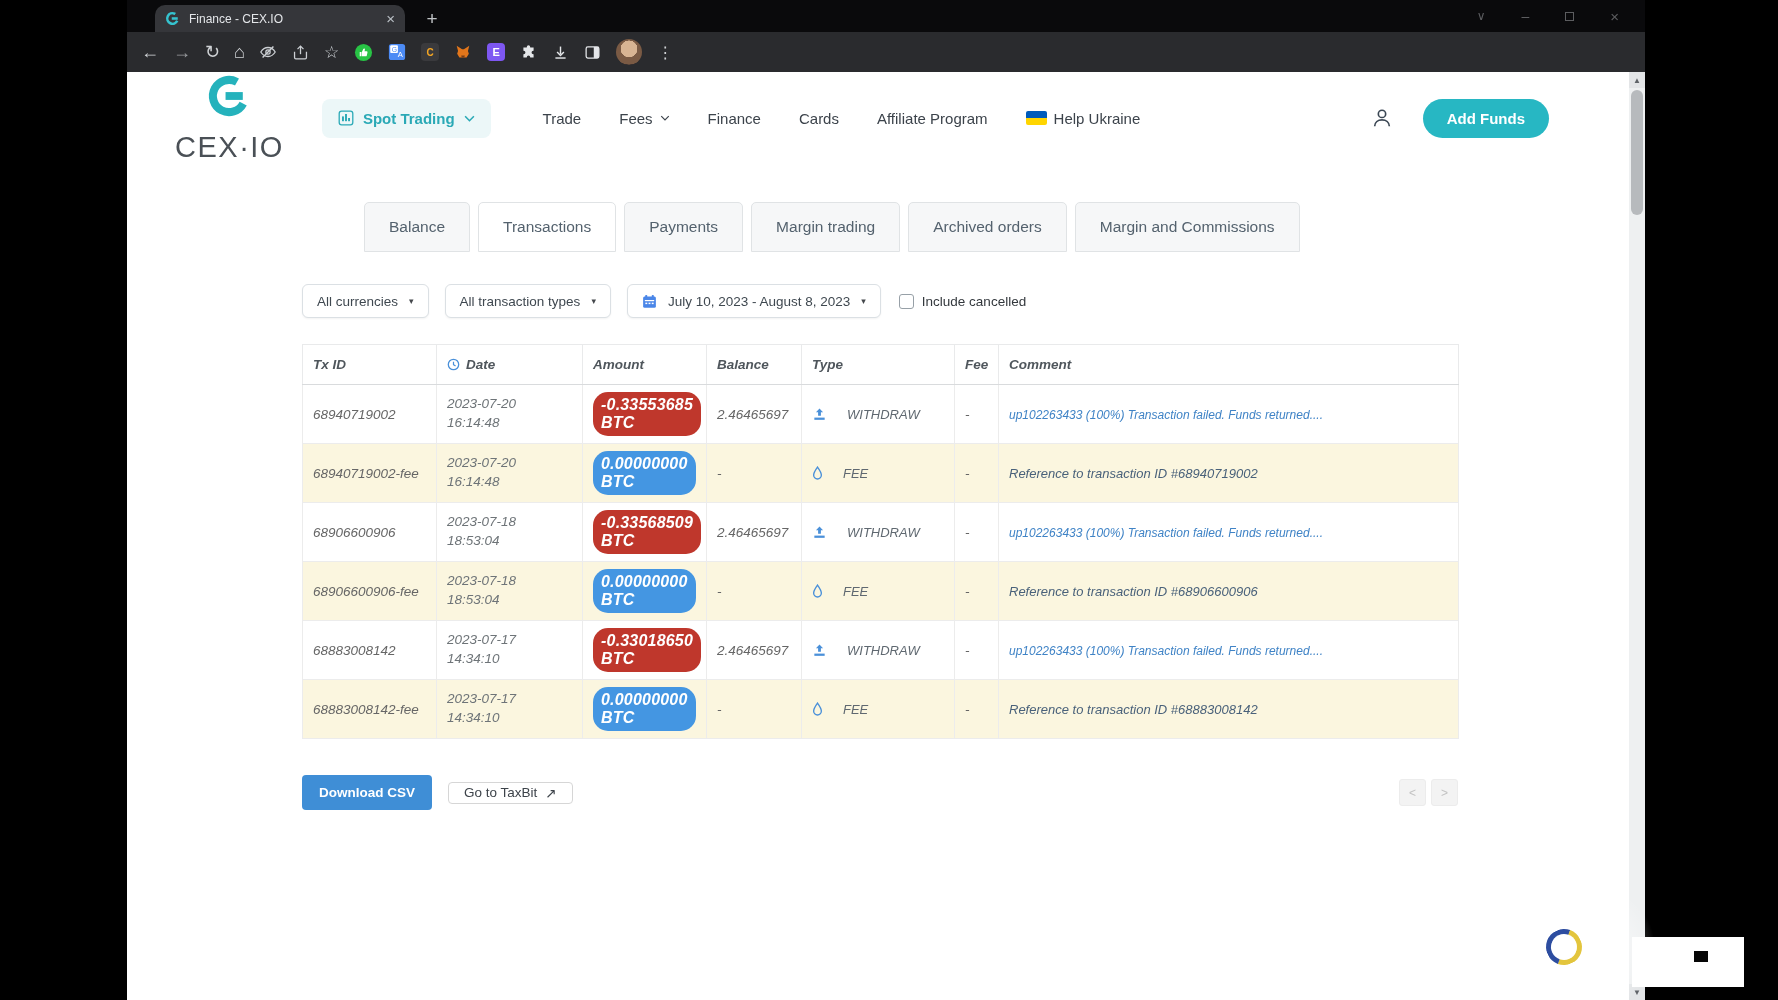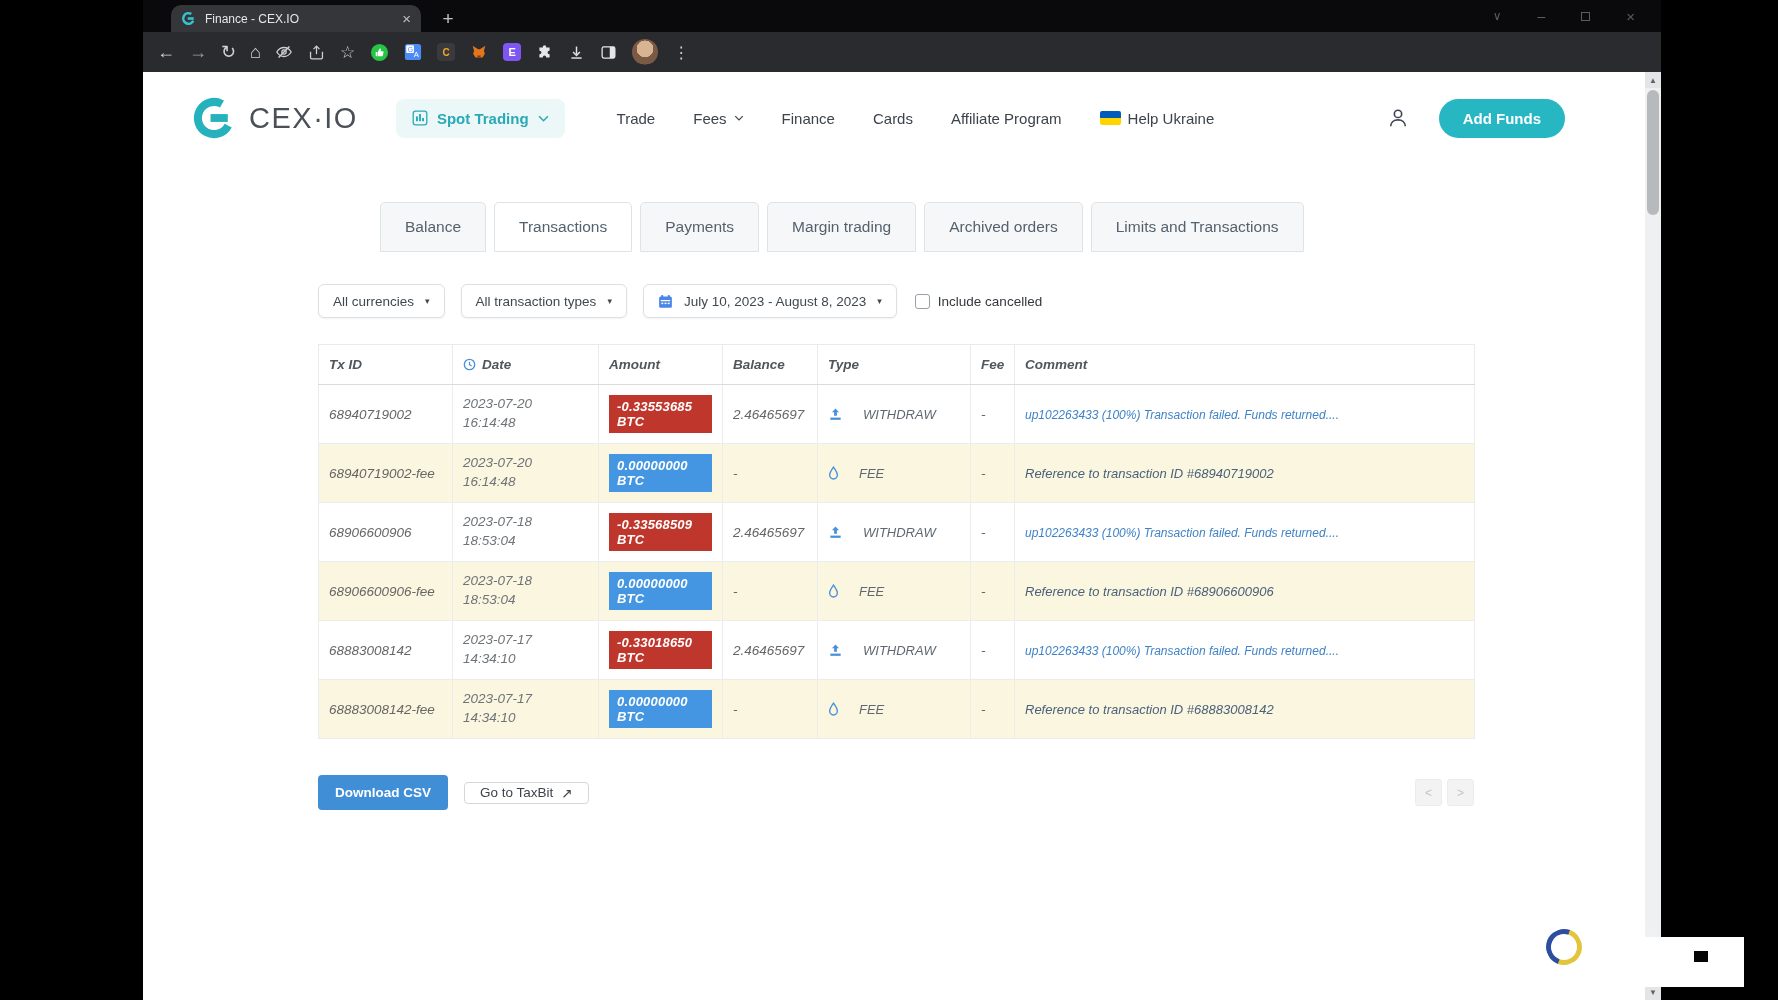--- a/index.html
+++ b/index.html
@@ -1,20 +1,20 @@
 <!DOCTYPE html>
 <html><head>
 <meta charset="utf-8">
 <style>
   * { margin:0; padding:0; box-sizing:border-box; }
   html,body { width:1778px; height:1000px; background:#000; overflow:hidden;
               font-family:"Liberation Sans", sans-serif; }
 
   
-  .window { position:absolute; left:143px; top:0; width:1518px; height:1000px; }
+  .window { position:absolute; left:127px; top:0; width:1518px; height:1000px; }
 
   .tabstrip { position:relative; height:32px; background:#0a0a0c; }
   .chrome-tab { position:absolute; left:28px; top:5px; width:250px; height:27px;
     background:#35363a; border-radius:10px 10px 0 0; display:flex; align-items:center;
     padding:0 10px; gap:9px; }
   .tab-title { flex:1; font-size:12px; color:#e4e6e9; white-space:nowrap; overflow:hidden; }
   .tab-close { color:#bac0c6; font-size:15px; line-height:1; cursor:default; }
   .new-tab-btn { position:absolute; left:292px; top:6px; width:26px; height:26px;
     color:#c0c3c6; font-size:19px; display:flex; align-items:center; justify-content:center; }
   .win-controls { position:absolute; right:26px; top:0; height:32px; display:flex;
@@ -38,21 +38,21 @@
   .ext-c { background:#3a3a3d; color:#f5a623; }
   .ext-e { background:#7e57f2; color:#fff; font-size:11px; }
   .avatar { width:26px; height:26px; border-radius:50%;
     background:radial-gradient(circle at 50% 38%, #d8b493 0 40%, #7a5a44 41% 75%, #3c3230 76%); }
   .menu-dots { color:#cfd2d5; font-size:16px; }
 
   
   .page { position:relative; height:928px; background:#fff; overflow:hidden; }
 
   .site-header { display:flex; align-items:center; height:92px; padding:0 56px 0 48px; }
-  .brand { display:flex; align-items:center; gap:12px; }
+  .brand { display:flex; align-items:center; gap:12px;flex-direction:column; }
   .brand-text { font-size:29px; color:#4a5056; letter-spacing:1.5px; }
   .market-pill { margin-left:38px; background:#ecf7f8; color:#2aa9b6; border-radius:8px;
     padding:11px 16px; font-weight:bold; font-size:15px; display:flex; align-items:center; gap:9px; }
   .main-nav { display:flex; align-items:center; gap:38px; margin-left:52px;
     font-size:15px; color:#3c434b; }
   .nav-item { display:flex; align-items:center; gap:7px; }
   .ua-flag { width:21px; height:14px; border-radius:2px;
     background:linear-gradient(#005bbb 0 50%, #ffd500 50% 100%); }
   .header-right { margin-left:auto; display:flex; align-items:center; gap:30px; padding-right:40px; }
   .add-funds { background:#27b7c3; color:#fff; font-weight:bold; font-size:15px;
@@ -76,22 +76,22 @@
 
   table.tx { width:1156px; margin-top:26px; border-collapse:collapse; table-layout:fixed;font-style:italic; }
   .tx th { border:1px solid #e9eaeb; border-bottom:1px solid #d9dbdd; height:40px;
     text-align:left; padding:0 10px; font-size:13.5px; color:#4f565c; font-weight:bold; }
   .tx th .th-inner { display:flex; align-items:center; gap:6px; }
   .tx td { border:1px solid #ececec; height:59px; padding:0 10px; font-size:13.5px;
     color:#666; vertical-align:middle; background:#fff; }
   tr.fee-row td { background:#fbf6df; }
   .cell-tx { color:#70767b; font-size:13px; }
   .date-l { color:#6e7478; font-size:13.5px; line-height:1.4; }
-  .badge { display:inline-block; padding:4px 8px; border-radius:0; color:#fff;
-    font-weight:bold; font-size:13px; letter-spacing:.2px; }
+  .badge { display:inline-block; padding:4px 8px; border-radius:15px; color:#fff;
+    font-weight:bold; font-size:16px; letter-spacing:.2px; }
   .badge-red { background:#bf372c; }
   .badge-blue { background:#4496e2; }
   .cell-balance { color:#555; font-size:14px; }
   .type-wrap { display:flex; align-items:center; gap:20px; color:#5f6870; font-size:13px; }
   .cell-fee { color:#888; }
   .comment-txt { color:#49617a; font-size:13px; }
   .comment-txt.comment-link { color:#3f83c6; font-size:12px; }
 
   .actions-row { width:1156px; display:flex; align-items:center; margin-top:36px; }
   .btn-csv { background:#3f8ed6; color:#fff; font-weight:bold; font-size:13.5px;
@@ -280,21 +280,21 @@
     </div>
 
     <div class="main">
 
       <div class="tabs-row">
         <div class="tab">Balance</div>
         <div class="tab active">Transactions</div>
         <div class="tab">Payments</div>
         <div class="tab">Margin trading</div>
         <div class="tab">Archived orders</div>
-        <div class="tab">Limits and Transactions</div>
+        <div class="tab">Margin and Commissions</div>
       </div>
 
       <div class="filters-row">
         <div class="filter-btn">
           <span>All currencies</span>
           <span class="caret">▾</span>
         </div>
         <div class="filter-btn">
           <span>All transaction types</span>
           <span class="caret">▾</span>

